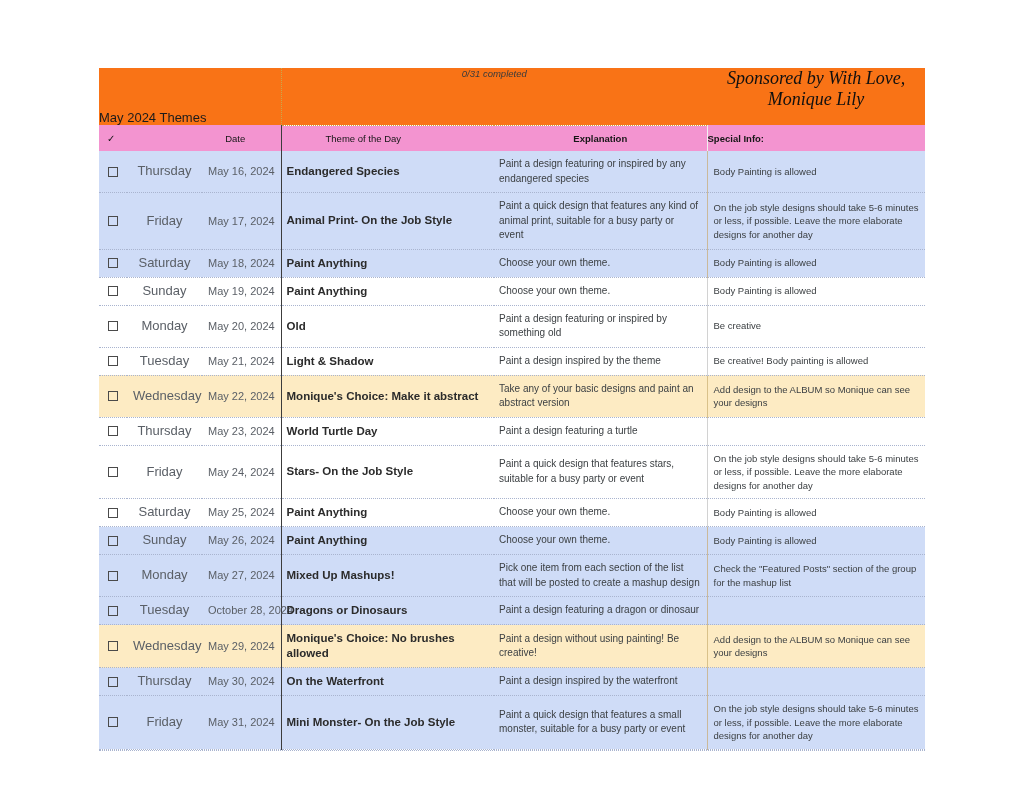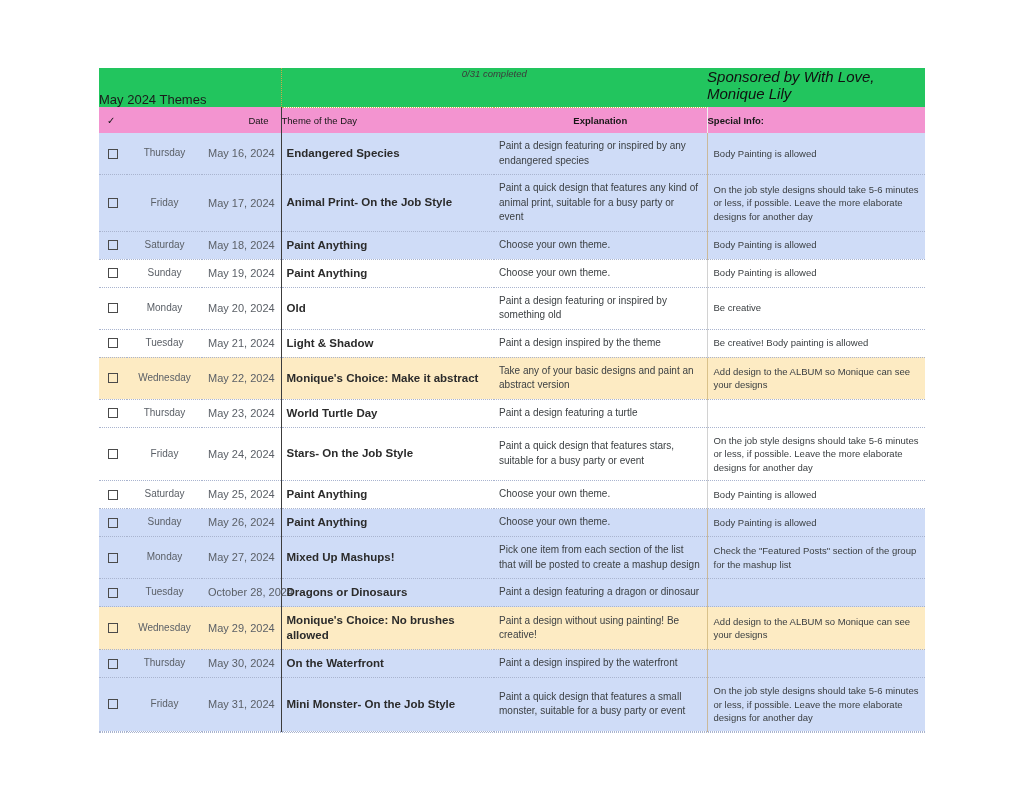--- a/index.html
+++ b/index.html
@@ -18,83 +18,84 @@
   }
   table.grid {
     border-collapse: collapse;
     table-layout: fixed;
     width: 826px;
   }
   table.grid td, table.grid th { padding: 0; vertical-align: middle; }
 
   
   .titleband td {
-    background: #22c55e;
-    height: 39px;
+    background: #f97316;
+    height: 57px;
     vertical-align: middle;
   }
   .title-cell {
     padding: 0 0 6px 8px;
     font-size: 13px;
     color: #1b1b1b;
     vertical-align: bottom !important;
     border-right: 1px dotted #c9a94a;
   }
   .completed-cell {
     text-align: center;
     font-size: 9.5px;
     font-style: italic;
     color: #3b3b3b;
     vertical-align: top !important;
     padding-top: 20px;
     border-bottom: 1px dotted #c9a94a;
   }
   .sponsor-cell {
-    text-align: left;
+    text-align: center;
     padding: 0 6px 4px 0;
-    font-size: 15px;
+    font-size: 18px;
     font-style: italic;
     color: #101010;
     vertical-align: top !important;
     padding-top: 14px;
+    font-family: Liberation Serif, serif;
   }
 
   
   .colhead td {
     background: #f394d0;
     height: 26px;
     font-size: 9.5px;
     color: #161616;
     padding: 0 6px;
     white-space: nowrap;
     overflow: hidden;
   }
   .colhead .h-check { text-align: left; padding-left: 8px; font-size: 10px; }
   .colhead .h-day   { }
-  .colhead .h-date  { text-align: right; padding-right: 12px; }
-  .colhead .h-theme { border-left: 1.6px solid #3c3c3c; }
+  .colhead .h-date  { text-align: center; padding-right: 12px; }
+  .colhead .h-theme { border-left: 1.6px solid #3c3c3c; padding-left: 44px; }
   .colhead .h-expl  { font-weight: bold; text-align: center; }
   .colhead .h-info  { border-left: 1.6px solid #efefef; font-weight: bold; margin-left: 12px; }
 
   
   tr.datarow td {
     border-bottom: 1px dotted #a9b4cf;
     font-size: 10px;
     color: #3c4043;
     padding: 6px 6px;
     line-height: 14.5px;
   }
   tr.datarow td.c-check {
     text-align: left;
     padding-left: 9px;
     padding-right: 0;
   }
   tr.datarow td.c-day {
     text-align: center;
-    font-size: 10px;
+    font-size: 13px;
     color: #5a5f66;
     white-space: nowrap;
   }
   tr.datarow td.c-date {
     text-align: right;
     padding-right: 12px;
     font-size: 11px;
     color: #5a5f66;
     white-space: nowrap;
   }

